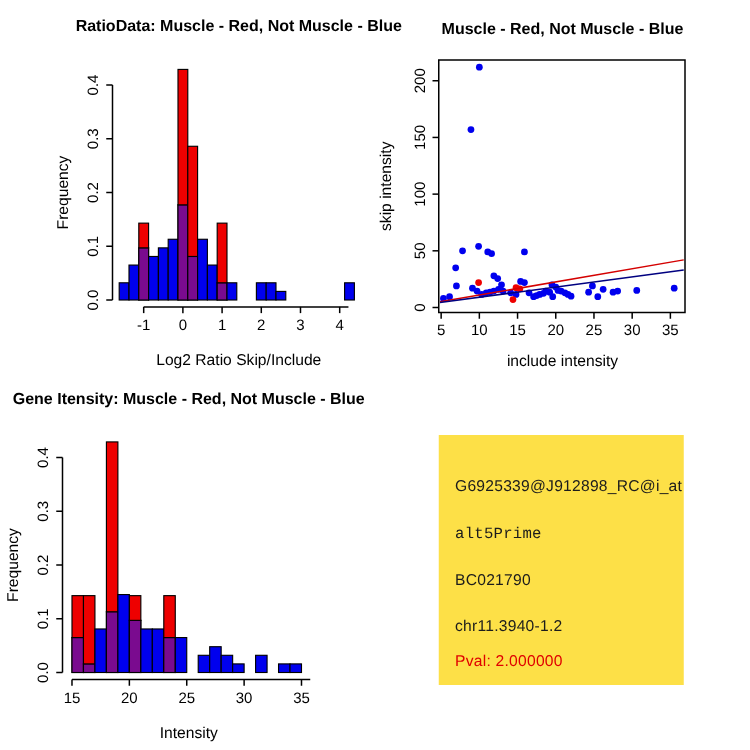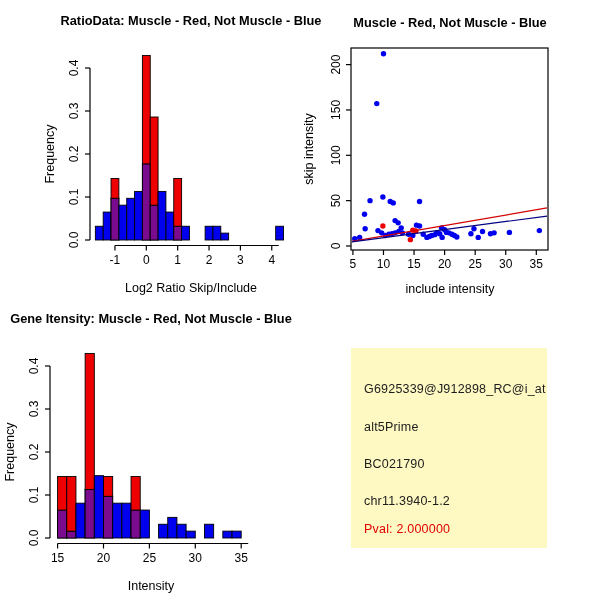--- a/index.html
+++ b/index.html
@@ -5,25 +5,25 @@
   html,body{margin:0;padding:0;background:#fff;}
   body{width:600px;height:600px;position:relative;overflow:hidden;
        font-family:"Liberation Sans", sans-serif;}
   .q{position:absolute;width:300px;height:300px;}
   #q-hist-ratio{left:16px;top:0;margin-left:24px;}
   #q-scatter{left:300px;top:0;}
   #q-hist-gene{left:0;top:298px;}
   #q-info{left:300px;top:300px;}
   svg{display:block;}
   .infobox{position:absolute;left:51px;top:48px;width:196px;height:200px;
-           background:#fef9c3;}
+           background:#fde047;}
   .iline{position:absolute;left:13px;font-size:12.5px;color:#1c1c1c;
          white-space:nowrap;letter-spacing:0.2px;}
   .iline.l0{top:34px;}
-  .iline.l1{top:72px;}
+  .iline.l1{top:72px;font-family:Liberation Mono, monospace;}
   .iline.l2{top:109px;}
   .iline.l3{top:146px;}
   .iline.l4{top:174px;color:#E00000;text-align:right;}
 </style>
 </head>
 <body>
 
 <div id="app">
 
   <div class="q" id="q-hist-ratio">

